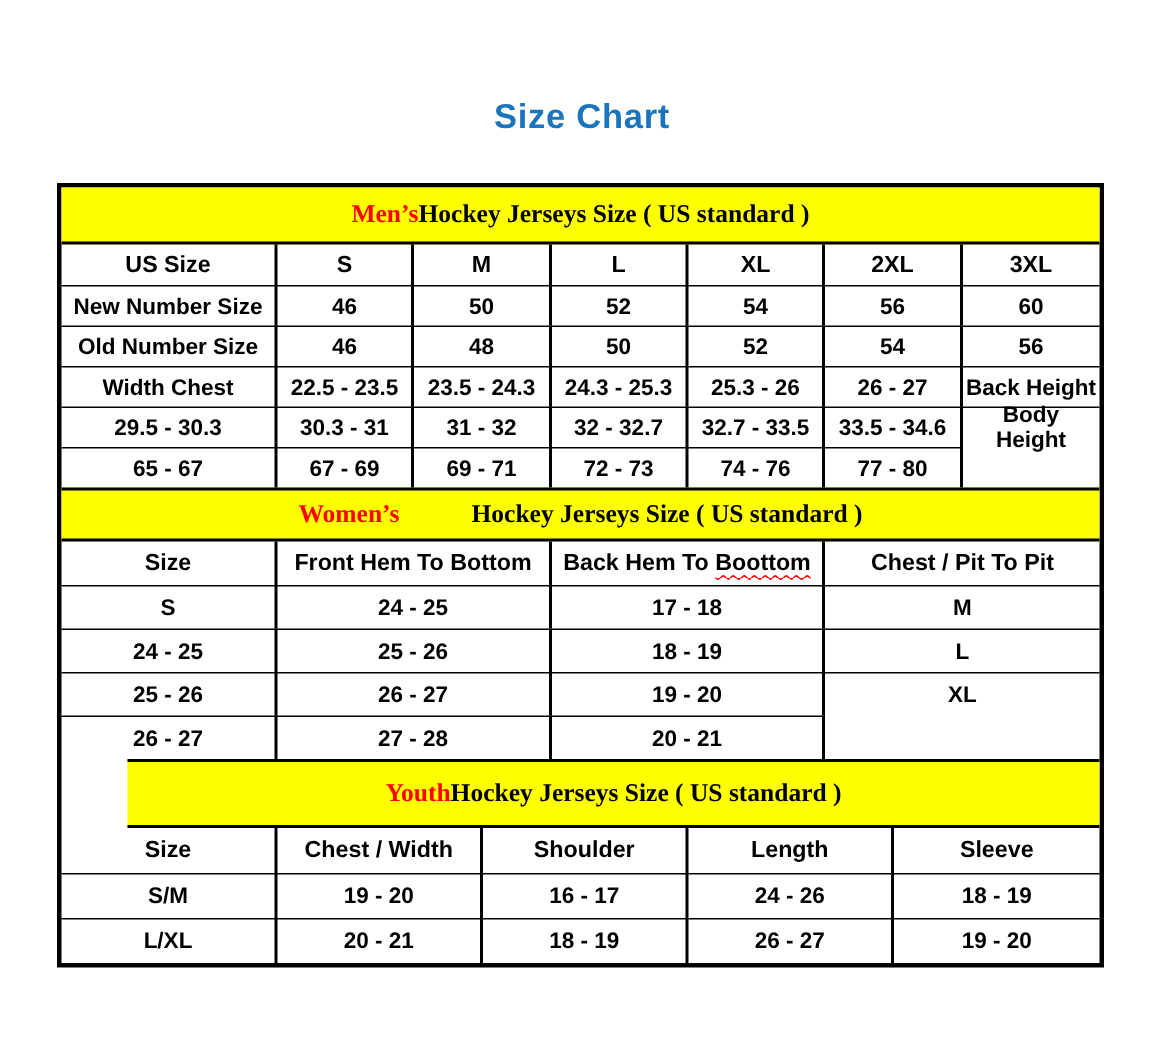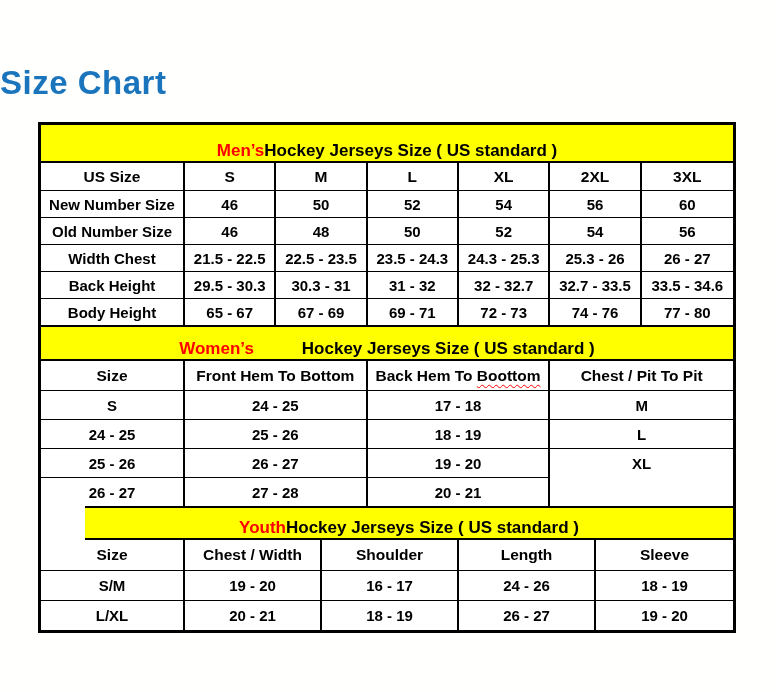--- a/index.html
+++ b/index.html
@@ -10,45 +10,45 @@
   }
   .page{
     position:relative;
     width:776px;height:692px;
     background:#fffffe;
     overflow:hidden;
   }
   .title{
     margin:0;
     padding-top:64px;
-    text-align:left;
-    font-size:33px;
+    text-align:center;
+    font-size:23px;
     font-weight:700;
     letter-spacing:0.5px;
     color:var(--title-blue,#1B75BC);
   }
   .chart{
     position:absolute;
     left:38px;top:122px;
     width:698px;
     box-sizing:border-box;
     border:3px solid #000;
     background:#fff;
   }
   .band{
     box-sizing:border-box;
-    display:flex;align-items:flex-end;justify-content:center;
+    display:flex;align-items:center;justify-content:center;
     background:var(--band-yellow,#FFFF00);
     border-top:2px solid #000;
     border-bottom:2px solid #000;
-    font-size:17px;font-weight:700;color:#000;
+    font-size:17px;font-weight:700;color:#000;font-family:Liberation Serif, serif;
   }
   .band-m{height:38px;border-top:none;}
   .band-w{height:36px;gap:48px;}
-  .band-y{height:34px;margin-left:44px;}
+  .band-y{height:46px;margin-left:44px;}
   .accent{color:var(--accent-red,#FF0000);}
   .grid{display:grid;border-radius:14px;}
   .mens{grid-template-columns:144px repeat(6,1fr);}
   .womens{grid-template-columns:144px repeat(3,1fr);}
   .youth{grid-template-columns:144px repeat(4,1fr);}
   .c{
     box-sizing:border-box;
     display:flex;align-items:center;justify-content:center;
     text-align:center;
     font-size:15px;font-weight:700;color:#000;
@@ -105,21 +105,20 @@
 
       <div class="c">Old Number Size</div>
       <div class="c">46</div>
       <div class="c">48</div>
       <div class="c">50</div>
       <div class="c">52</div>
       <div class="c">54</div>
       <div class="c">56</div>
 
       <div class="c">Width Chest</div>
-      <div class="c">21.5 - 22.5</div>
       <div class="c">22.5 - 23.5</div>
       <div class="c">23.5 - 24.3</div>
       <div class="c">24.3 - 25.3</div>
       <div class="c">25.3 - 26</div>
       <div class="c">26 - 27</div>
 
       <div class="c">Back Height</div>
       <div class="c">29.5 - 30.3</div>
       <div class="c">30.3 - 31</div>
       <div class="c">31 - 32</div>

